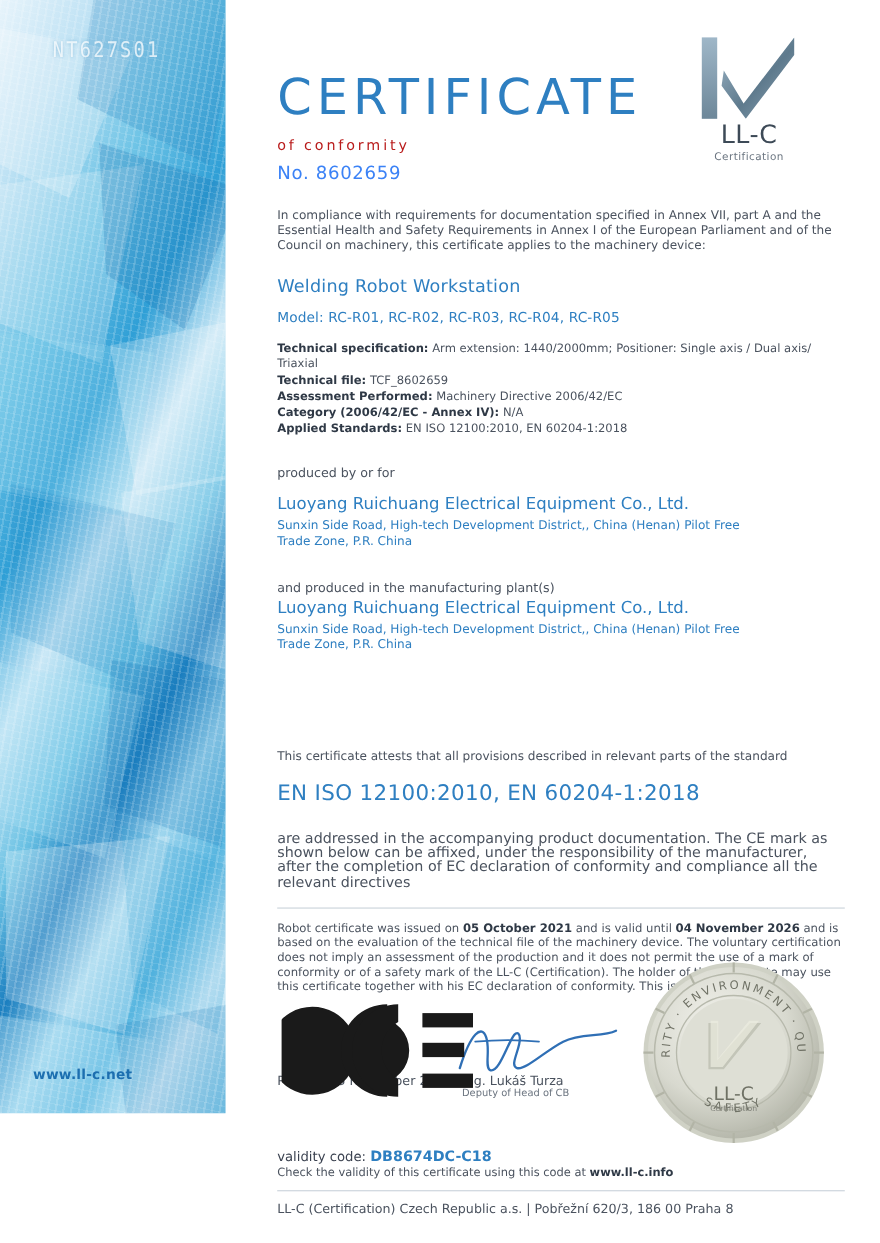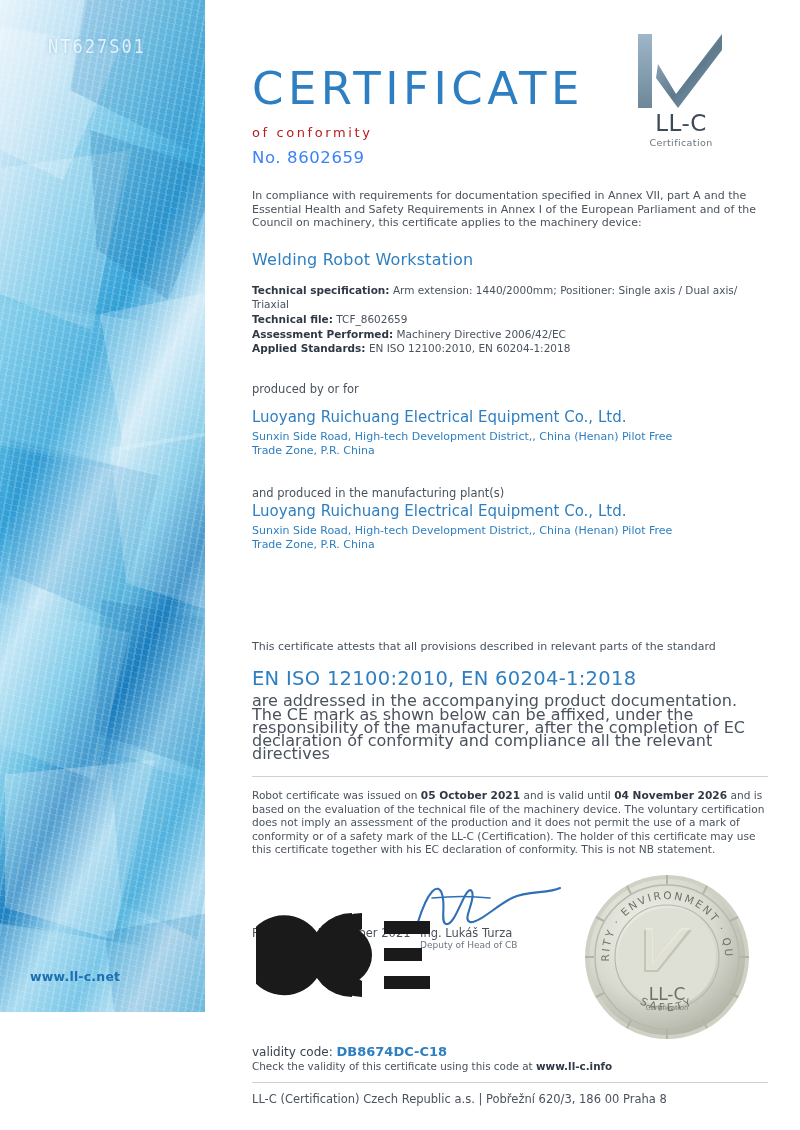--- a/index.html
+++ b/index.html
@@ -196,24 +196,24 @@
     color: #4a525e;
     margin-top: 88px;
   }
   .standards {
     font-size: 19.5px;
     color: #2e7fc1;
     margin-top: 14px;
     letter-spacing: .3px;
   }
   .ce-note {
-    font-size: 16px;
+    font-size: 13px;
     line-height: 13.2px;
     color: #4a525e;
-    margin-top: 4px;
+    margin-top: 24px;
   }
 
   .rule {
     height: 1px;
     background: #c9d2da;
     margin-top: 16px;
   }
   .validity-para {
     font-size: 10.6px;
     line-height: 13.4px;
@@ -359,33 +359,38 @@
       <div class="certification">Certification</div>
     </div>
 
     <div class="cert-title">CERTIFICATE</div>
     <div class="cert-sub">of conformity</div>
     <div class="cert-no">No. 8602659</div>
 
     <div class="para">In compliance with requirements for documentation specified in Annex VII, part A and the Essential Health and Safety Requirements in Annex I of the European Parliament and of the Council on machinery, this certificate applies to the machinery device:</div>
 
     <div class="product">Welding Robot Workstation</div>
+    <div class="model">Model: RC-R01, RC-R02, RC-R03, RC-R04, RC-R05</div>
 
     <div class="spec-block">
       <div>
         <b>Technical specification:</b>
         <span>Arm extension: 1440/2000mm; Positioner: Single axis / Dual axis/ Triaxial</span>
       </div>
       <div>
         <b>Technical file:</b>
         <span>TCF_8602659</span>
       </div>
       <div>
         <b>Assessment Performed:</b>
         <span>Machinery Directive 2006/42/EC</span>
+      </div>
+      <div>
+        <b>Category (2006/42/EC - Annex IV):</b>
+        <span>N/A</span>
       </div>
       <div>
         <b>Applied Standards:</b>
         <span>EN ISO 12100:2010, EN 60204-1:2018</span>
       </div>
     </div>
 
     <div class="producedby-label">produced by or for</div>
     <div class="company">Luoyang Ruichuang Electrical Equipment Co., Ltd.</div>
     <div class="address">

